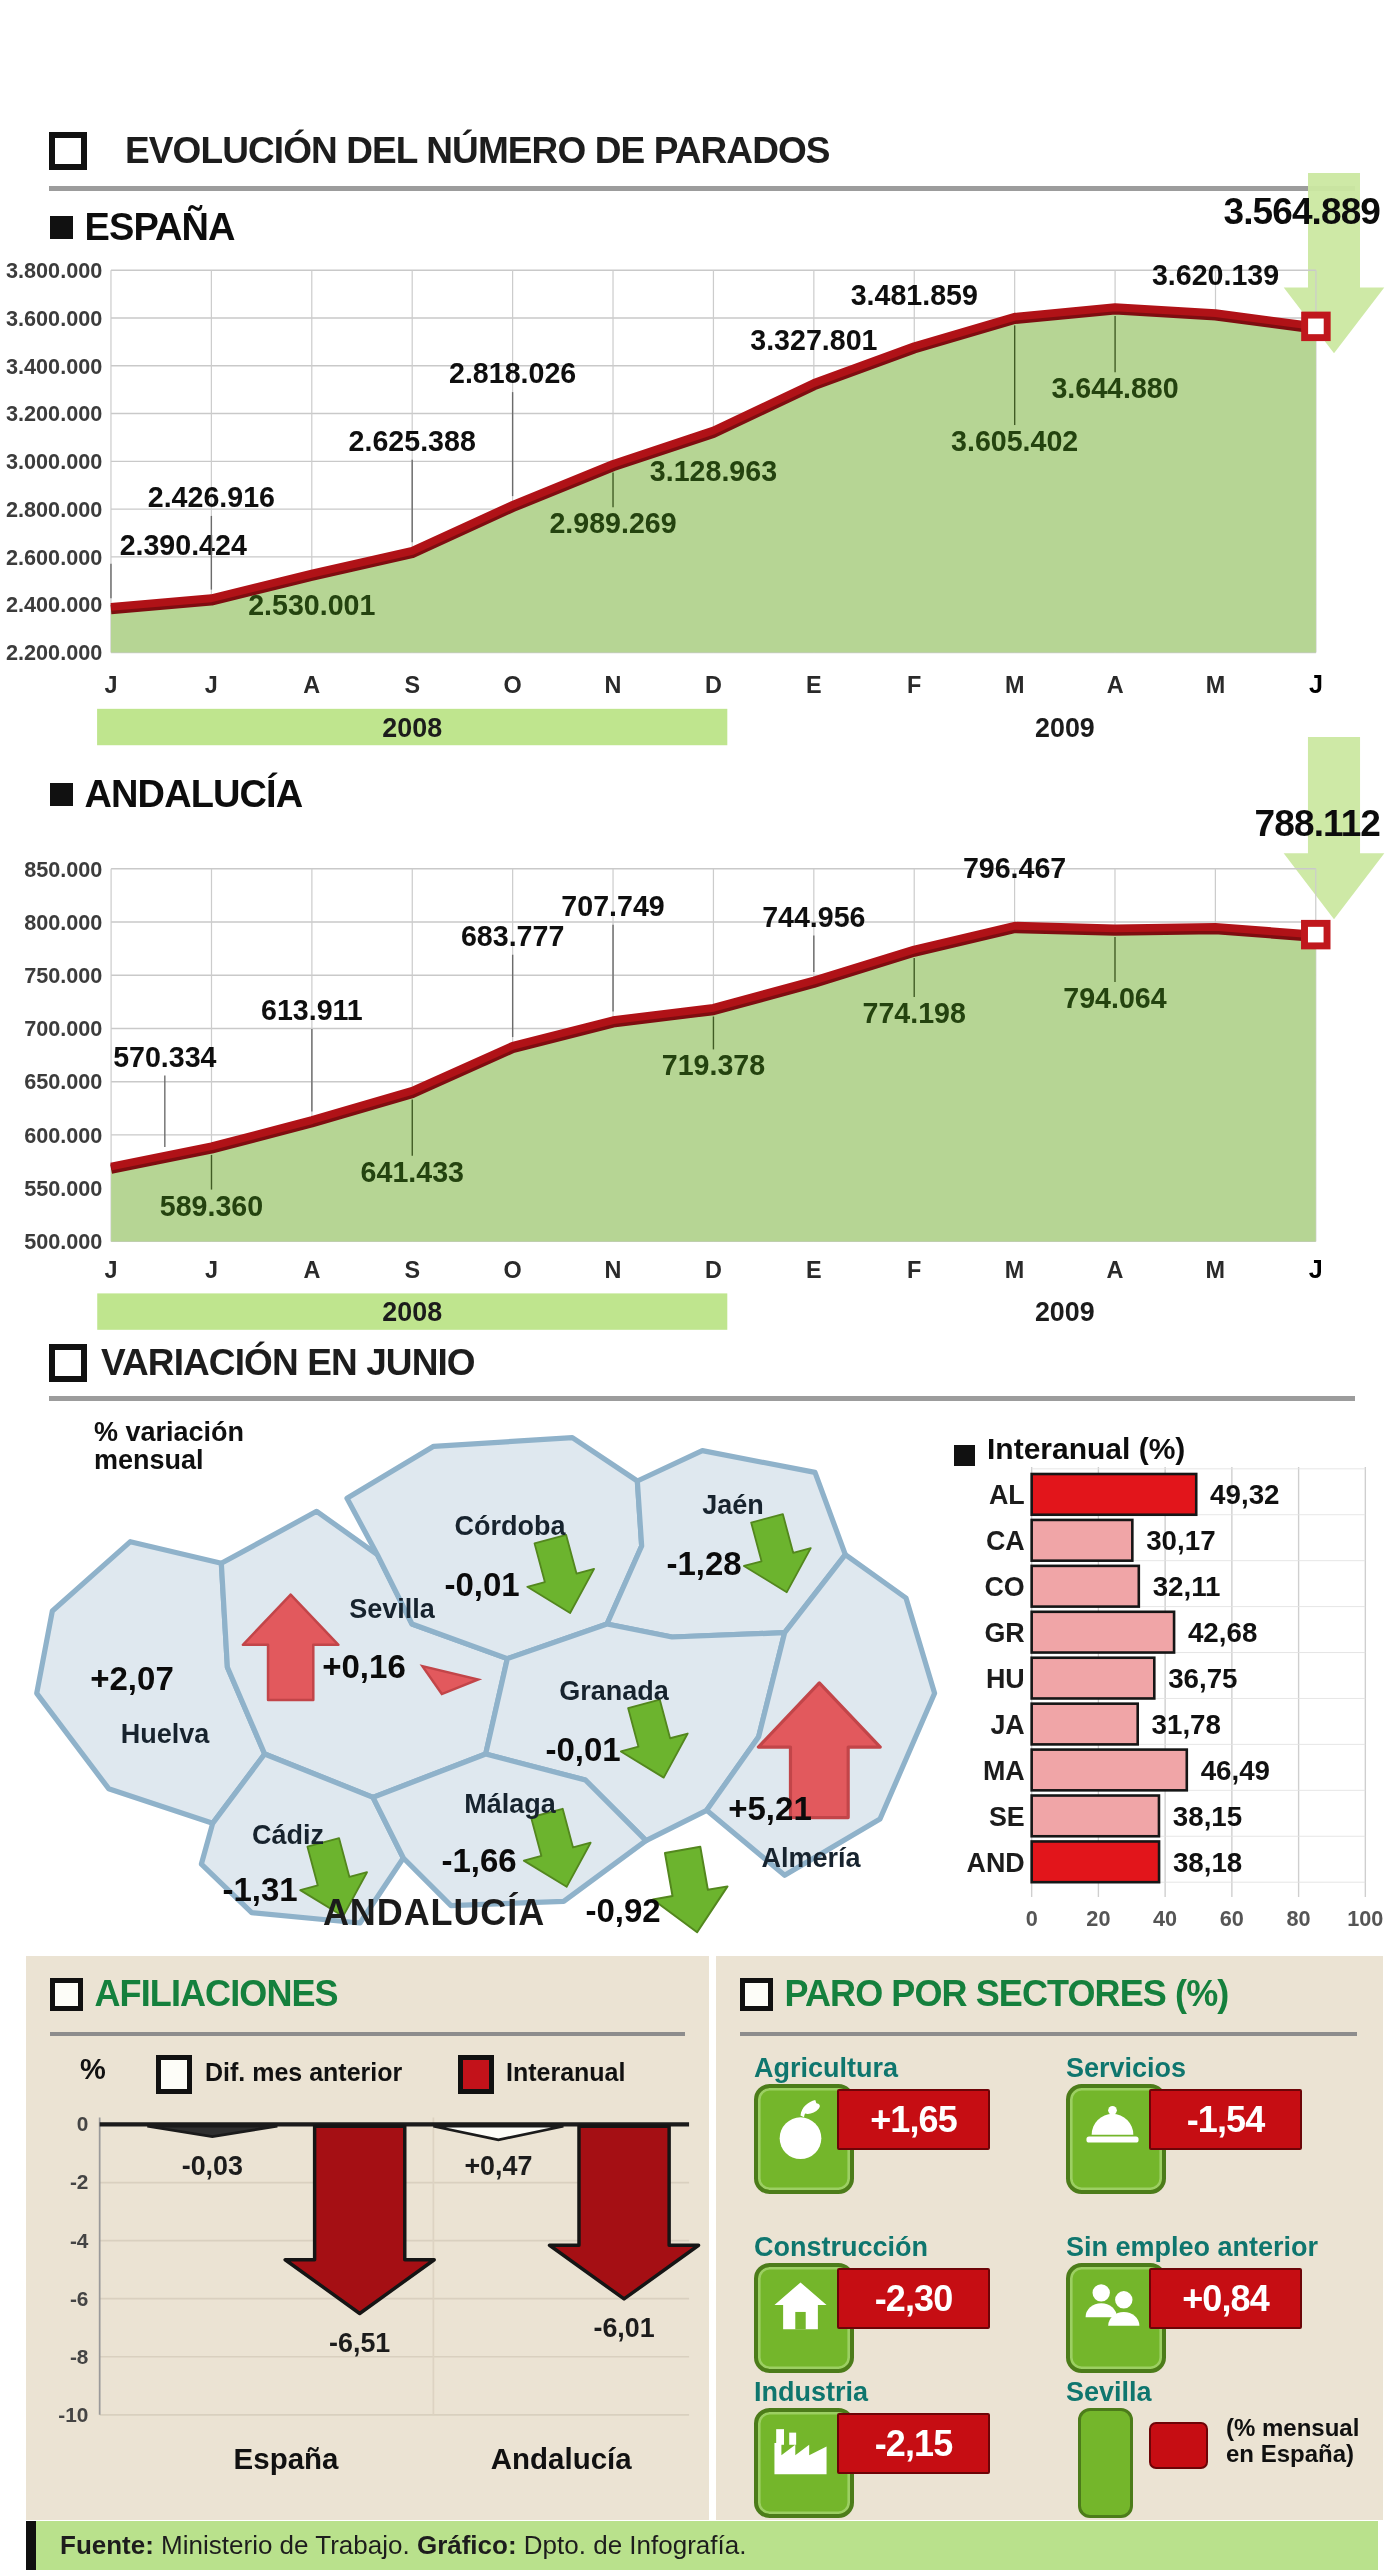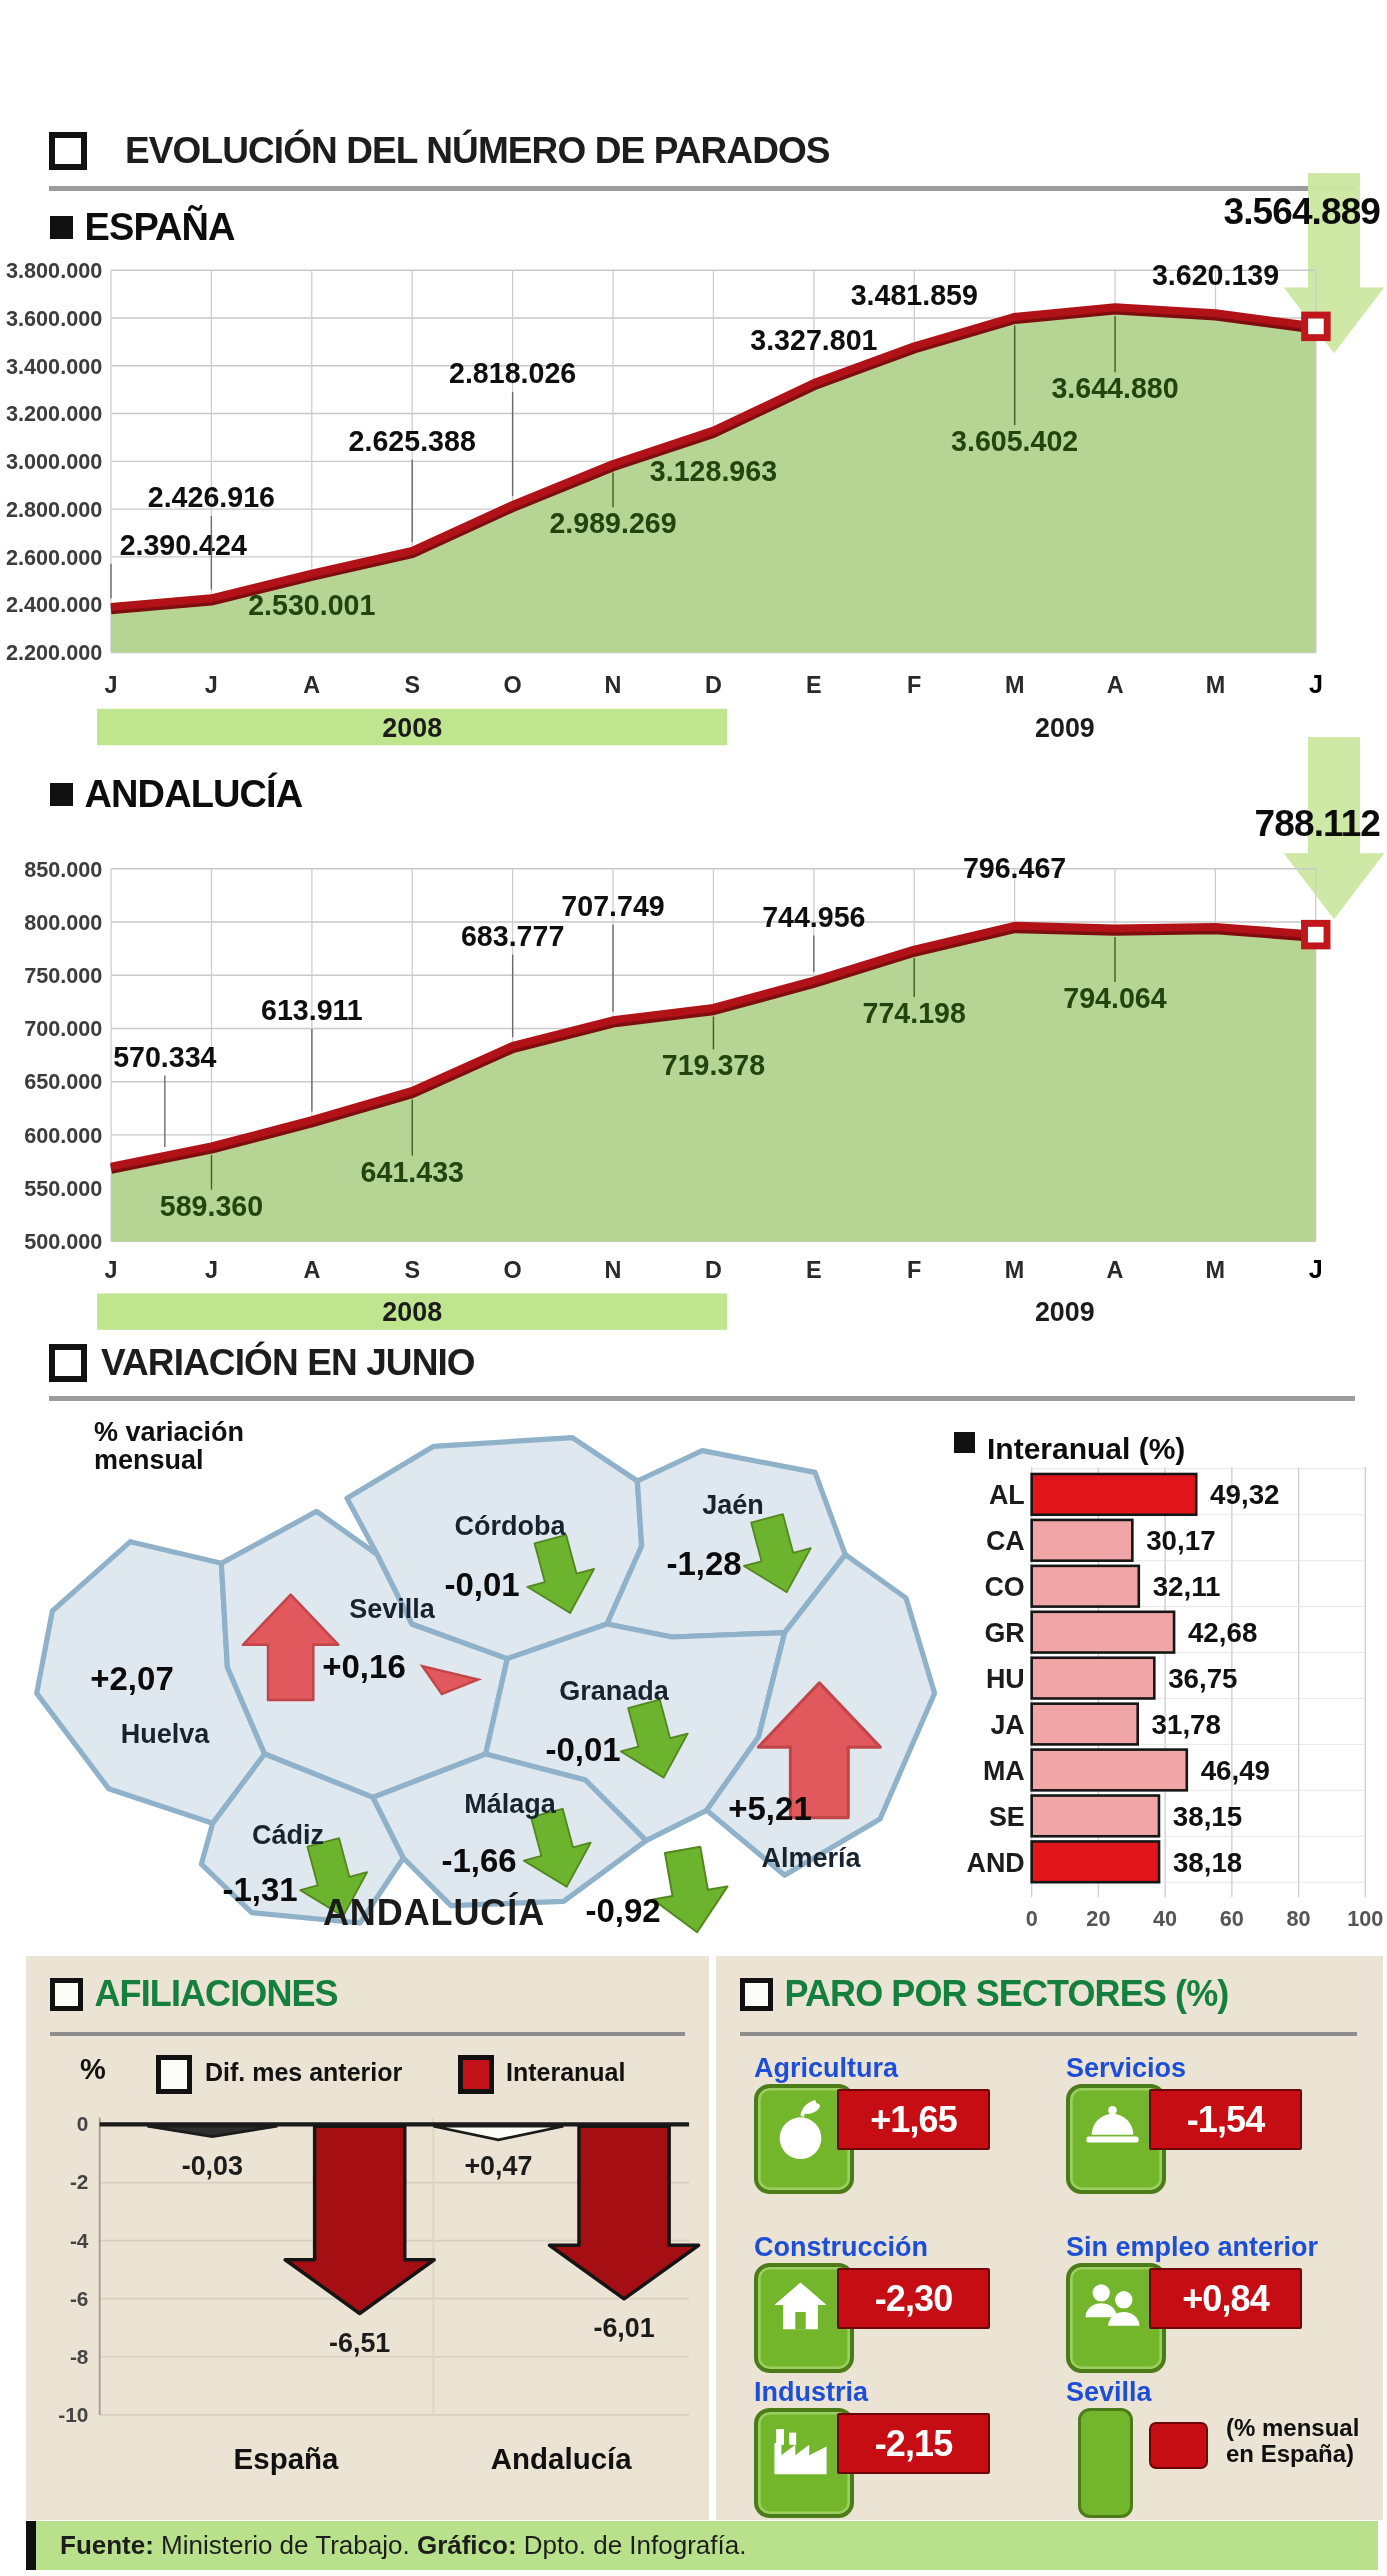--- a/index.html
+++ b/index.html
@@ -25,40 +25,40 @@
   #map-host{position:absolute;left:0;top:1403px;width:954px;height:533px;}
   .map-note{position:absolute;left:94px;top:15px;width:243px;font-size:27px;font-weight:800;
             line-height:1.05;color:#101010;z-index:4;}
   .map-name{position:absolute;transform:translate(-50%,-50%);font-size:27px;font-weight:800;
             color:#17232e;z-index:4;white-space:nowrap;}
   .map-value{position:absolute;transform:translate(-50%,-50%);font-size:33px;font-weight:800;
              color:#0b0b0b;z-index:5;white-space:nowrap;}
   .map-total-name{position:absolute;transform:translate(-50%,-50%);font-size:36px;font-weight:800;
                   letter-spacing:0.9px;color:#1b1b1b;z-index:4;white-space:nowrap;}
   
-  #interanual-head{position:absolute;left:954px;top:1432px;display:flex;align-items:flex-start;gap:12px;z-index:4;}
+  #interanual-head{position:absolute;left:954px;top:1432px;display:flex;align-items:flex-end;gap:12px;z-index:4;}
   #interanual-head .sq-fill{width:21px;height:21px;background:#111;}
   #interanual-head span{font-size:30px;font-weight:800;color:#0d0d0d;white-space:nowrap;}
   
   .panel{position:absolute;top:1956px;height:564px;background:#ebe3d3;}
   #panel-afl{left:26px;width:683px;}
   #panel-sec{left:716px;width:667px;}
   .panel-head{position:absolute;left:24px;top:17.3px;display:flex;align-items:center;gap:12px;}
   .panel-head .sq-open{width:22.5px;height:22.5px;background:#fdfdf8;border:5.2px solid #111;}
   .panel-head span{font-size:36px;font-weight:800;letter-spacing:-0.9px;color:#15803d;white-space:nowrap;}
   .panel-rule{position:absolute;left:24px;top:76px;height:4.3px;background:#8d8d8d;}
   .afl-legend{position:absolute;left:0;top:97px;width:100%;height:40px;z-index:3;}
   .afl-legend .pct{position:absolute;left:54px;top:0;font-size:29px;font-weight:800;}
   .afl-legend .box-w{position:absolute;left:130px;top:1.7px;width:26px;height:29.5px;background:#fdfdf8;border:5.2px solid #111;}
   .afl-legend .lab1{position:absolute;left:179px;top:5.2px;font-size:25px;font-weight:700;}
   .afl-legend .box-r{position:absolute;left:432px;top:1.7px;width:26px;height:29.5px;background:#c3121a;border:5.2px solid #111;}
   .afl-legend .lab2{position:absolute;left:480px;top:5.2px;font-size:25px;font-weight:700;}
   
   .sec-item{position:absolute;width:303px;}
-  .sec-item .lbl{position:absolute;left:0;top:0;font-size:27px;font-weight:800;color:#1d4ed8;white-space:nowrap;}
+  .sec-item .lbl{position:absolute;left:0;top:0;font-size:27px;font-weight:800;color:#0f766e;white-space:nowrap;}
   .sec-item .tile{position:absolute;left:0;top:31px;width:92px;height:102px;background:#74b62b;
                   border:4.3px solid #4c7c1a;border-radius:15.6px;box-shadow:inset 0 0 0 2.6px #9ccf63;}
   .sec-item .badge{position:absolute;left:83px;top:36px;width:149px;height:57px;background:#c60d13;
                    border:2.6px solid #6d0407;border-radius:2px;display:flex;align-items:center;justify-content:center;
                    color:#fff;font-size:36px;font-weight:800;letter-spacing:-0.9px;}
   .sec-item svg{position:absolute;left:8.7px;top:40px;z-index:2;}
   .leyenda .bar{position:absolute;left:12px;top:31px;width:49px;height:104px;background:#74b62b;
                 border:3.5px solid #4c7c1a;border-radius:12px;}
   .leyenda .rsq{position:absolute;left:83px;top:45px;width:55px;height:43px;background:#c60d13;
                 border:2.6px solid #6d0407;border-radius:7px;}

